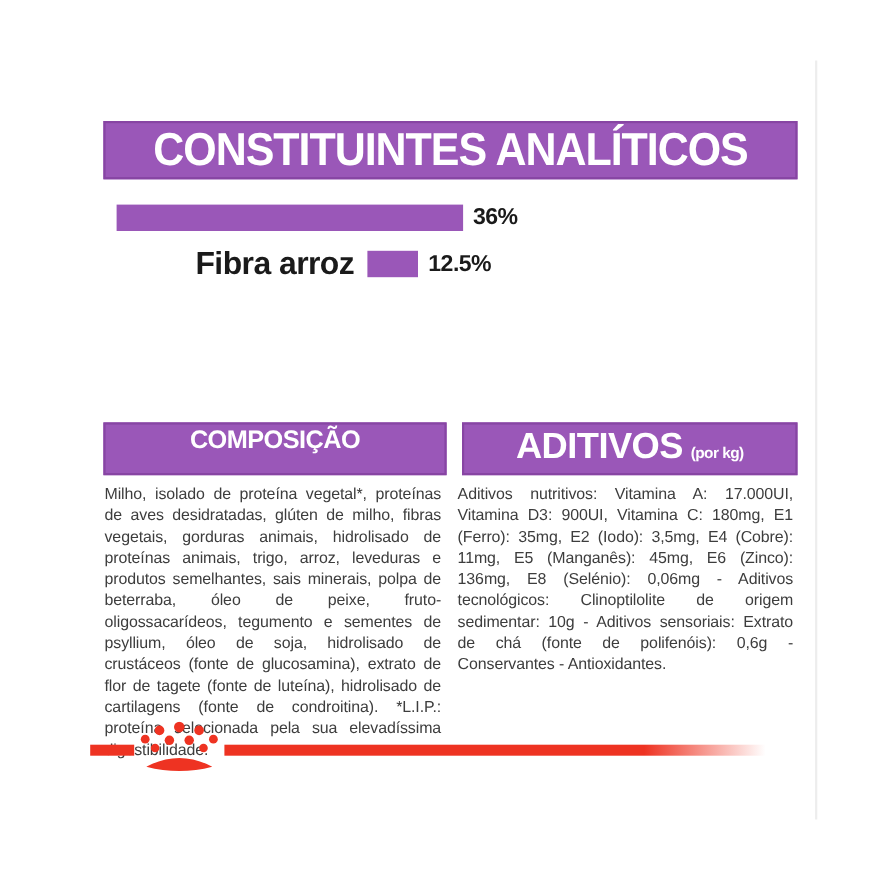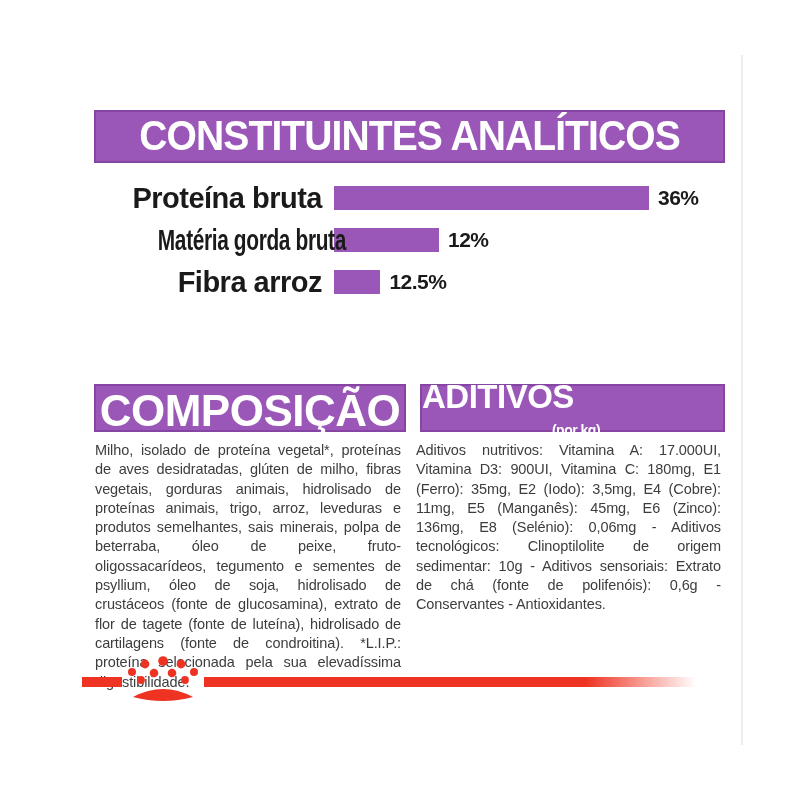--- a/index.html
+++ b/index.html
@@ -11,22 +11,22 @@
     --label:#1a1a1a; --body:#3d3d3d;
   }
   .banner {
     position:absolute; box-sizing:border-box;
     background:var(--purple); border:2px solid var(--purple-border);
     color:#fff; font-weight:bold;
     display:flex; align-items:flex-start; justify-content:center;
   }
   .header-banner { left:94px; top:110px; width:631px; height:53px; font-size:42px; letter-spacing:-1px; }
   .header-banner .squeeze { transform:scaleX(0.93); white-space:nowrap; }
-  .section-banner-left  { left:94px;  top:384px; width:312px; height:48px; font-size:44px; letter-spacing:-0.5px; }
-  .section-banner-right { left:420px; top:384px; width:305px; height:48px; font-size:33px; letter-spacing:-0.5px;flex-direction:column; }
+  .section-banner-left  { left:94px;  top:384px; width:312px; height:48px; font-size:23px; letter-spacing:-0.5px; }
+  .section-banner-right { left:420px; top:384px; width:305px; height:48px; font-size:33px; letter-spacing:-0.5px; }
   .title-suffix { font-size:14px; margin-left:7px; font-weight:bold; align-self:center; padding-top:6px; }
 
   .chart { position:absolute; left:94px; top:186px; width:631px; }
   .chart-row { display:flex; align-items:center; height:24px; margin-bottom:18px; }
   .chart-label {
     width:228px; text-align:right; font-size:29px; font-weight:bold;
     color:var(--label); letter-spacing:-0.5px; line-height:1; white-space:nowrap;
   }
   .chart-label.condensed { transform:scaleX(0.72); transform-origin:100% 50%; }
   .chart-bar { height:24px; background:var(--purple); margin-left:12px; flex:none; }
@@ -49,28 +49,22 @@
 </style>
 </head>
 <body style="--purple: #9a57b8; --purple-border: #8745a3; --red: #ee3322; --label: #1a1a1a; --body: #3d3d3d;">
 
 <div class="banner header-banner">
   <span class="squeeze">CONSTITUINTES ANALÍTICOS</span>
 </div>
 
 <div class="chart">
     <div class="chart-row">
-      <div class="chart-label">Proteína bruta</div>
       <div class="chart-bar" style="width: 315px; background: rgb(154, 87, 184);"></div>
       <div class="chart-pct">36%</div>
-    </div>
-    <div class="chart-row">
-      <div class="chart-label condensed">Matéria gorda bruta</div>
-      <div class="chart-bar" style="width: 105px; background: rgb(154, 87, 184);"></div>
-      <div class="chart-pct">12%</div>
     </div>
     <div class="chart-row">
       <div class="chart-label">Fibra arroz</div>
       <div class="chart-bar" style="width: 46.375px; background: rgb(154, 87, 184);"></div>
       <div class="chart-pct">12.5%</div>
     </div>
   </div>
 
 <div class="banner section-banner-left">
   <span>COMPOSIÇÃO</span>

